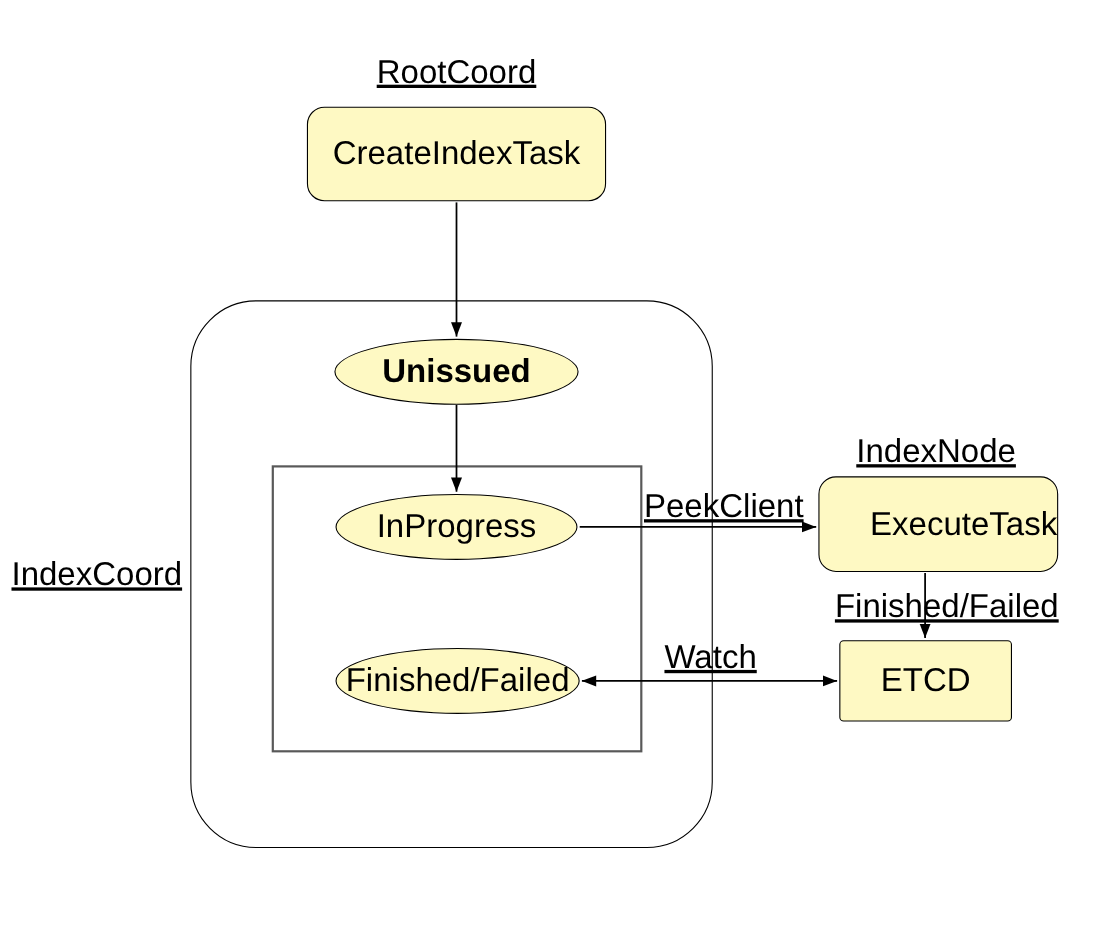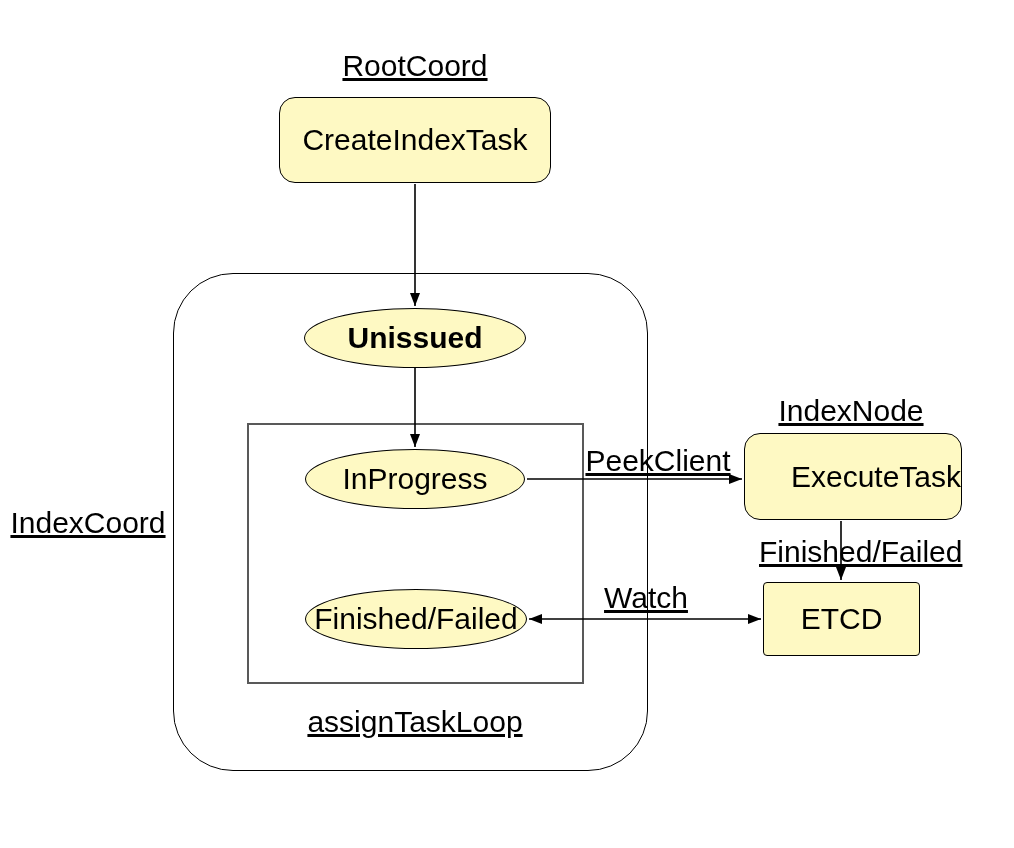--- a/index.html
+++ b/index.html
@@ -109,21 +109,20 @@
   <div class="node rounded" style="left:763px; top:582px; width:157px; height:74px; border-radius:4px;">
     <span>ETCD</span>
   </div>
 
   <div class="lbl" style="left:265px; top:51px; width:300px;">RootCoord</div>
 
   <div class="lbl" style="left:0px; top:508px; width:176px;">IndexCoord</div>
 
   <div class="lbl" style="left:701px; top:396px; width:300px;">IndexNode</div>
 
-  <div class="lbl" style="left:265px; top:707px; width:300px;">assignTaskLoop</div>
 
   <div class="lbl" style="left:558px; top:446px; width:200px;">PeekClient</div>
 
   <div class="lbl" style="left:759px; top:537px; width:200px;">Finished/Failed</div>
 
   <div class="lbl" style="left:546px; top:583px; width:200px;">Watch</div>
 
 </div>
 
 </body></html>

